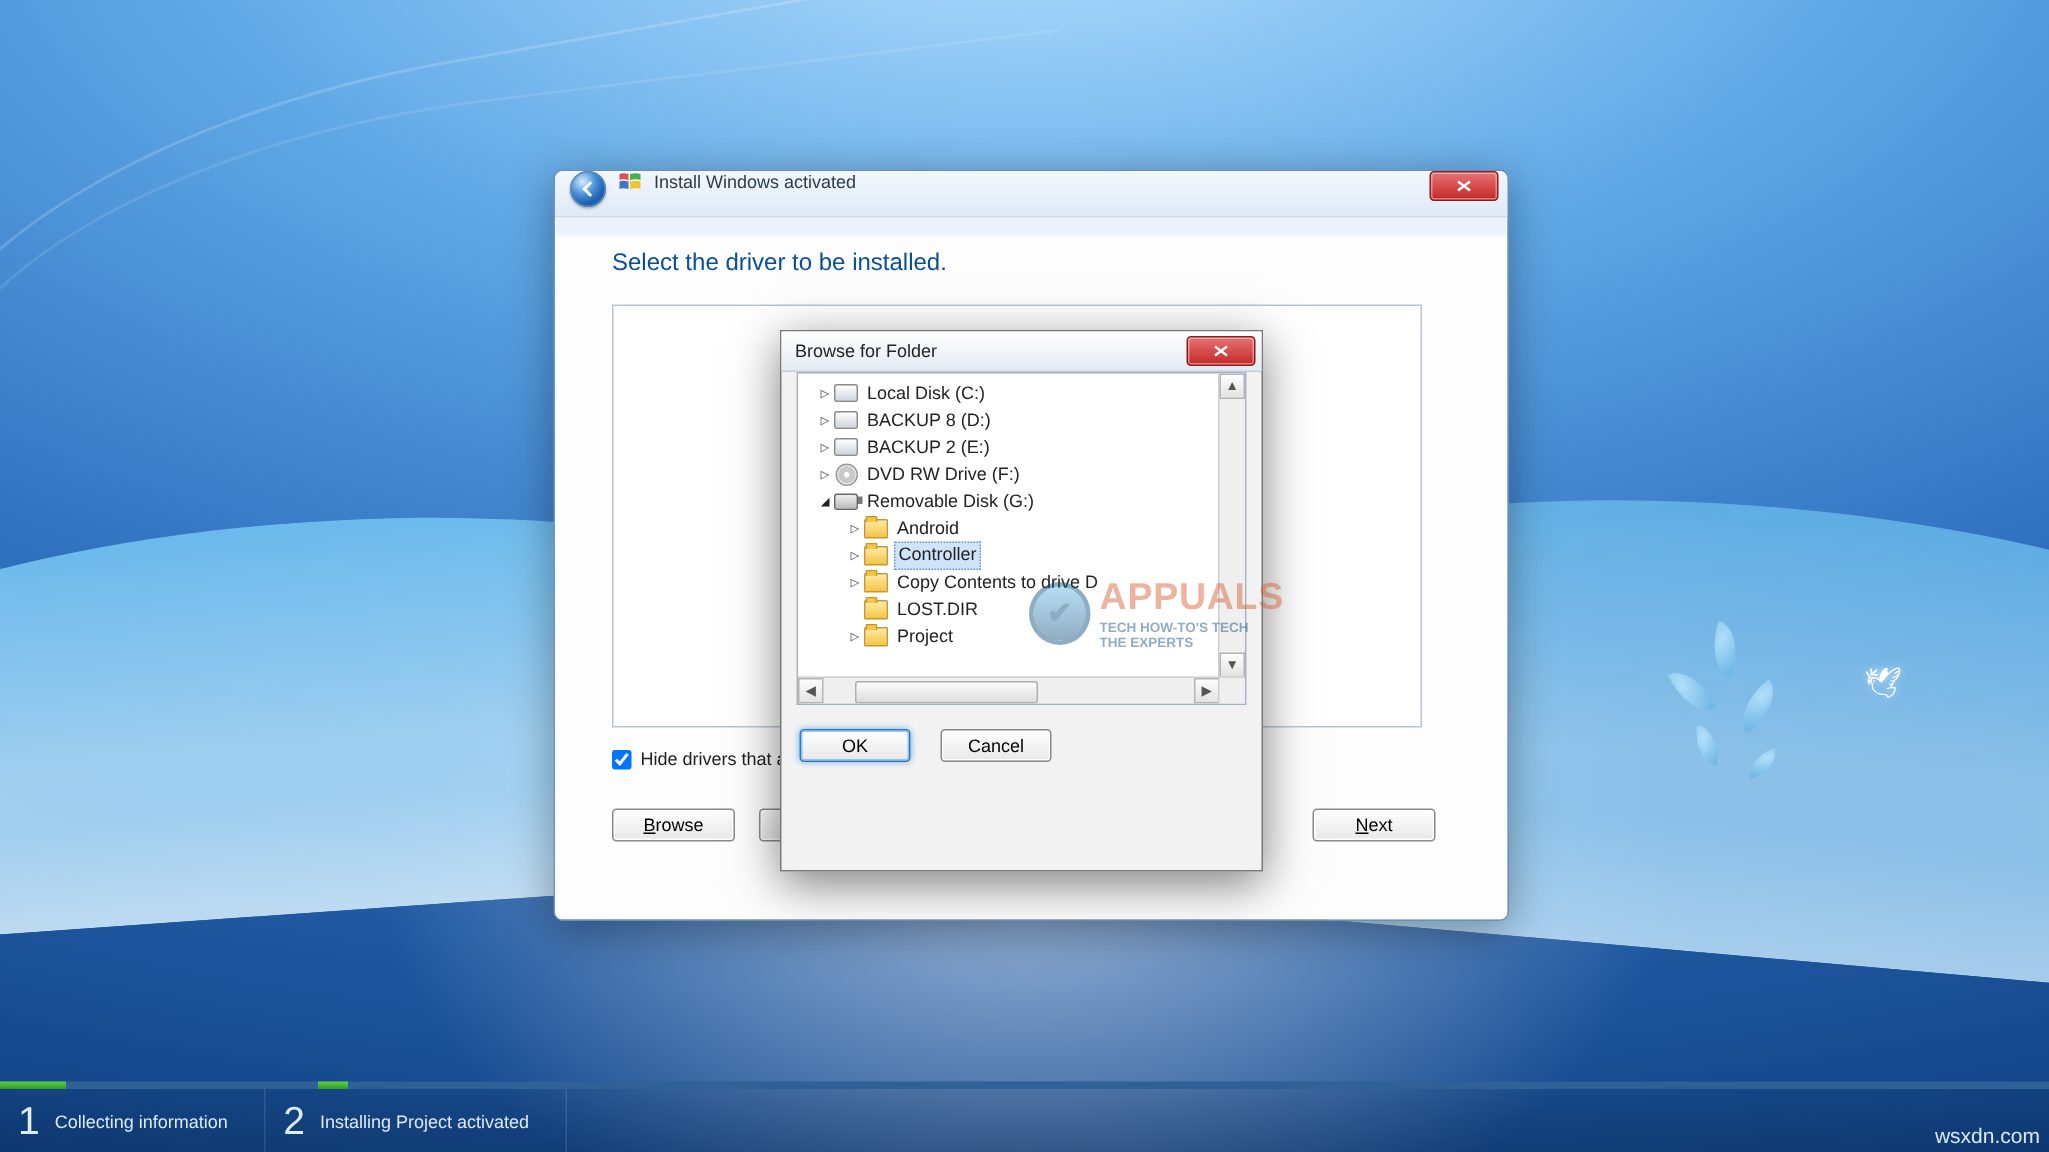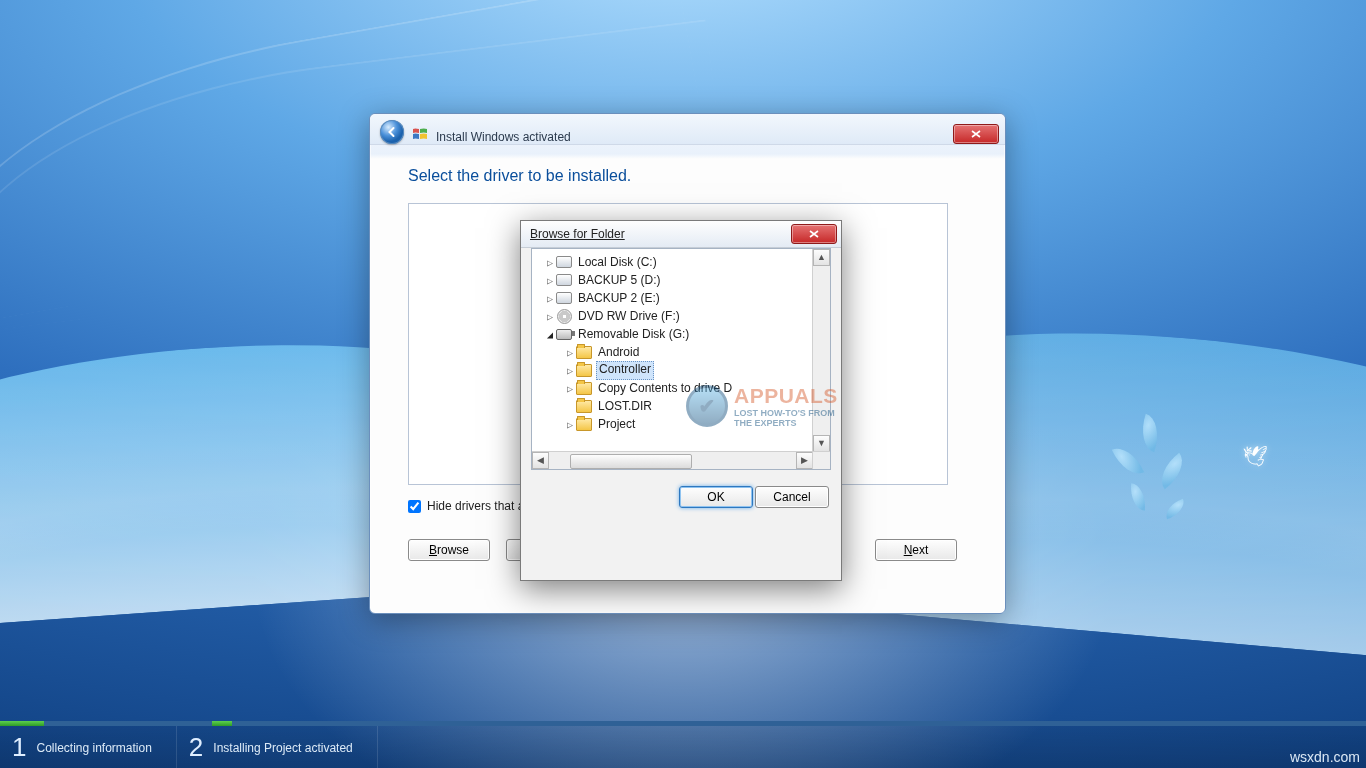--- a/index.html
+++ b/index.html
@@ -53,21 +53,21 @@
   .installer {
     position: absolute;
     left: 369px; top: 113px;
     width: 635px; height: 499px;
     background: linear-gradient(#f5f9fe, #e9f1fb 8%, #fdfdfd 9%, #fdfdfd);
     border: 1px solid #6b8fbc;
     box-shadow: 0 6px 30px rgba(0,0,0,0.35), 0 0 0 1px rgba(255,255,255,0.6) inset;
     border-radius: 6px;
   }
   .installer .titlebar {
-    height: 30px; display:flex; align-items:flex-end; gap:8px;
+    height: 30px; display:flex; align-items:flex-start; gap:8px;
     padding: 0 6px 0 10px;
     background: linear-gradient(#f2f7fd,#dfeaf7);
     border-top-left-radius:6px; border-top-right-radius:6px;
     border-bottom:1px solid #cfd9e8;
   }
   .back-btn {
     width:24px; height:24px; border-radius:50%;
     background: radial-gradient(60% 60% at 35% 30%, #d7ecff 0%, #4a90d9 60%, #1c62ad 100%);
     display:flex; align-items:center; justify-content:center;
     box-shadow:0 0 0 1px #5a8bbd inset, 0 1px 2px rgba(0,0,0,.3);
@@ -110,21 +110,21 @@
     width:320px; height:359px;
     background:#f2f2f2;
     border:1px solid #7a7a7a;
     box-shadow:0 8px 30px rgba(0,0,0,0.5);
   }
   .browse .titlebar {
     display:flex; align-items:center;
     background: linear-gradient(#fefefe,#e4ebf4);
     border-bottom:1px solid #c6cdd6;
     padding:3px 4px 3px 9px;
-    font-size:12px; color:#222;text-decoration:underline;
+    font-size:12px; color:#222;
   }
   .browse .close-x { width:44px; height:18px; }
   .browse .instr { padding:14px 12px 10px; font-size:11.5px; color:#222; }
 
   .tree-wrap {
     margin:0 10px; background:#fff;
     border:1px solid #a6b3c3;
     height:220px; position:relative;
     overflow:hidden;
   }
@@ -192,42 +192,42 @@
   }
   .usb {
     width:16px;height:9px;background:linear-gradient(#eee,#bbb);
     border:1px solid #666;border-radius:2px;position:relative;
   }
   .usb:after{content:"";position:absolute;right:-4px;top:1px;width:3px;height:5px;background:#777;}
   .sel { background:#cfe4fb; border:1px dotted #6a94c5; height:17px; }
   .node .lbl { padding:0 2px; }
 
   .browse .btns {
-    display:flex; gap:2px; justify-content:flex-end;
+    display:flex; gap:20px; 
     padding:16px 12px 0;
   }
   .browse .w7btn { min-width:74px; }
   .browse .w7btn.ok {
     border:1px solid #2e78c0;
     box-shadow:0 0 0 1px #8fc3f0 inset, 0 0 4px #6eb0ea;
   }
 
   
   .watermark {
     position:absolute; left:686px; top:384px; width:170px;
     display:flex; align-items:center; gap:6px; opacity:.45;
     font-weight:700; pointer-events:none;
   }
   .wm-logo {
     width:36px;height:36px;border:3px solid #0b4a7a;border-radius:50%;
     background:linear-gradient(#5db6e8,#0b4a7a);
     display:flex;align-items:center;justify-content:center;color:#0b4a7a;font-size:20px;
   }
   .wm-txt { display:flex;flex-direction:column; }
-  .wm-top { color:#d65a2b; font-size:21px; letter-spacing:.5px;}
+  .wm-top { color:#d65a2b; font-size:25px; letter-spacing:.5px;}
   .wm-bot { font-size:9px; color:#0b4a7a; font-weight:600; }
 
   
   .footer {
     position:absolute; left:0; right:0; bottom:0; height:47px;
     background: linear-gradient(rgba(0,0,0,.05), rgba(0,0,0,.15));
     display:flex; align-items:stretch; color:#e9f2fb;
   }
   .progress {
     position:absolute; left:0; right:0; top:0; height:5px;
@@ -329,21 +329,21 @@
           <span class="ic">
             <span class="drive"></span>
           </span>
         <span class="lbl">Local Disk (C:)</span>
       </li>
       <li class="node" style="padding-left:10px">
         <span class="tw">▷</span>
           <span class="ic">
             <span class="drive"></span>
           </span>
-        <span class="lbl">BACKUP 5 (D:)</span>
+        <span class="lbl">BACKUP 8 (D:)</span>
       </li>
       <li class="node" style="padding-left:10px">
         <span class="tw">▷</span>
           <span class="ic">
             <span class="drive"></span>
           </span>
         <span class="lbl">BACKUP 2 (E:)</span>
       </li>
       <li class="node" style="padding-left:10px">
         <span class="tw">▷</span>
@@ -410,21 +410,21 @@
   <div class="btns">
     <button class="w7btn ok">OK</button>
     <button class="w7btn">Cancel</button>
   </div>
 </div>
 
 <div class="watermark">
   <div class="wm-logo">✔</div>
   <div class="wm-txt">
     <span class="wm-top">APPUALS</span>
-    <span class="wm-bot">LOST HOW-TO'S FROM</span>
+    <span class="wm-bot">TECH HOW-TO'S TECH</span>
     <span class="wm-bot">THE EXPERTS</span>
   </div>
 </div>
 
 <div class="footer">
   <div class="progress">
     <div class="seg" style="left:0;width:44px"></div>
     <div class="seg" style="left:212px;width:20px"></div>
   </div>
   <div class="step">

